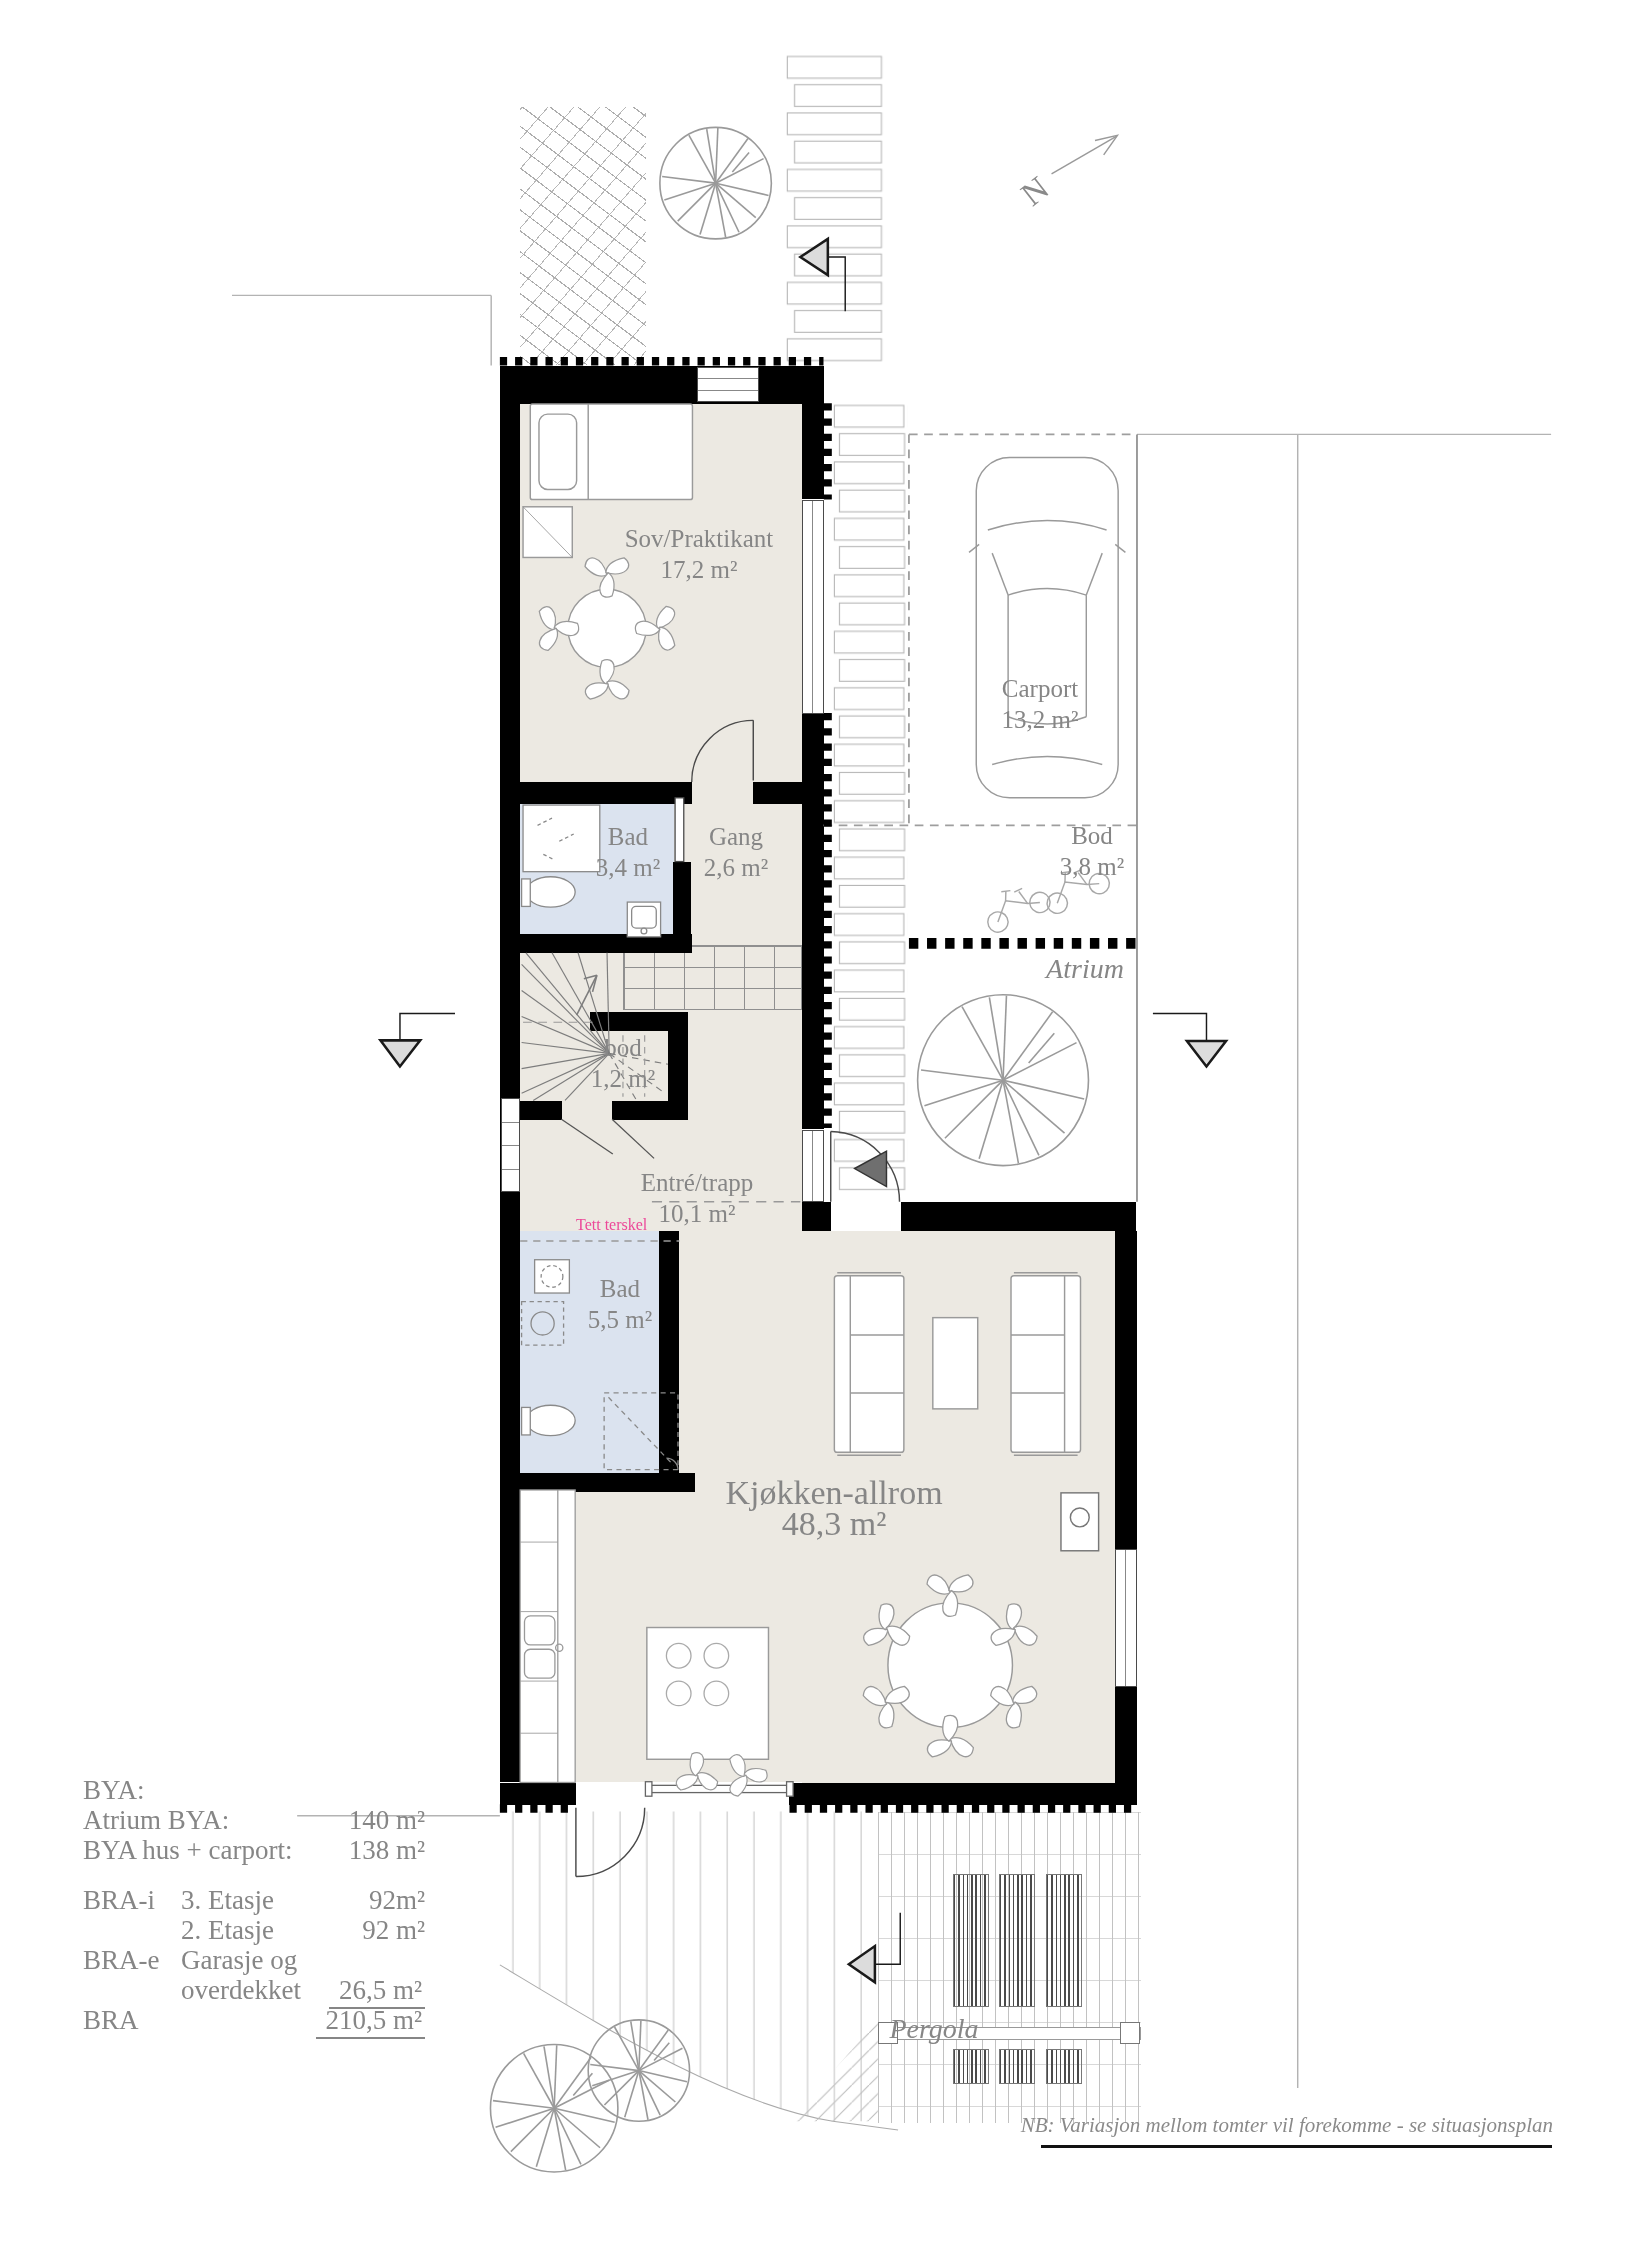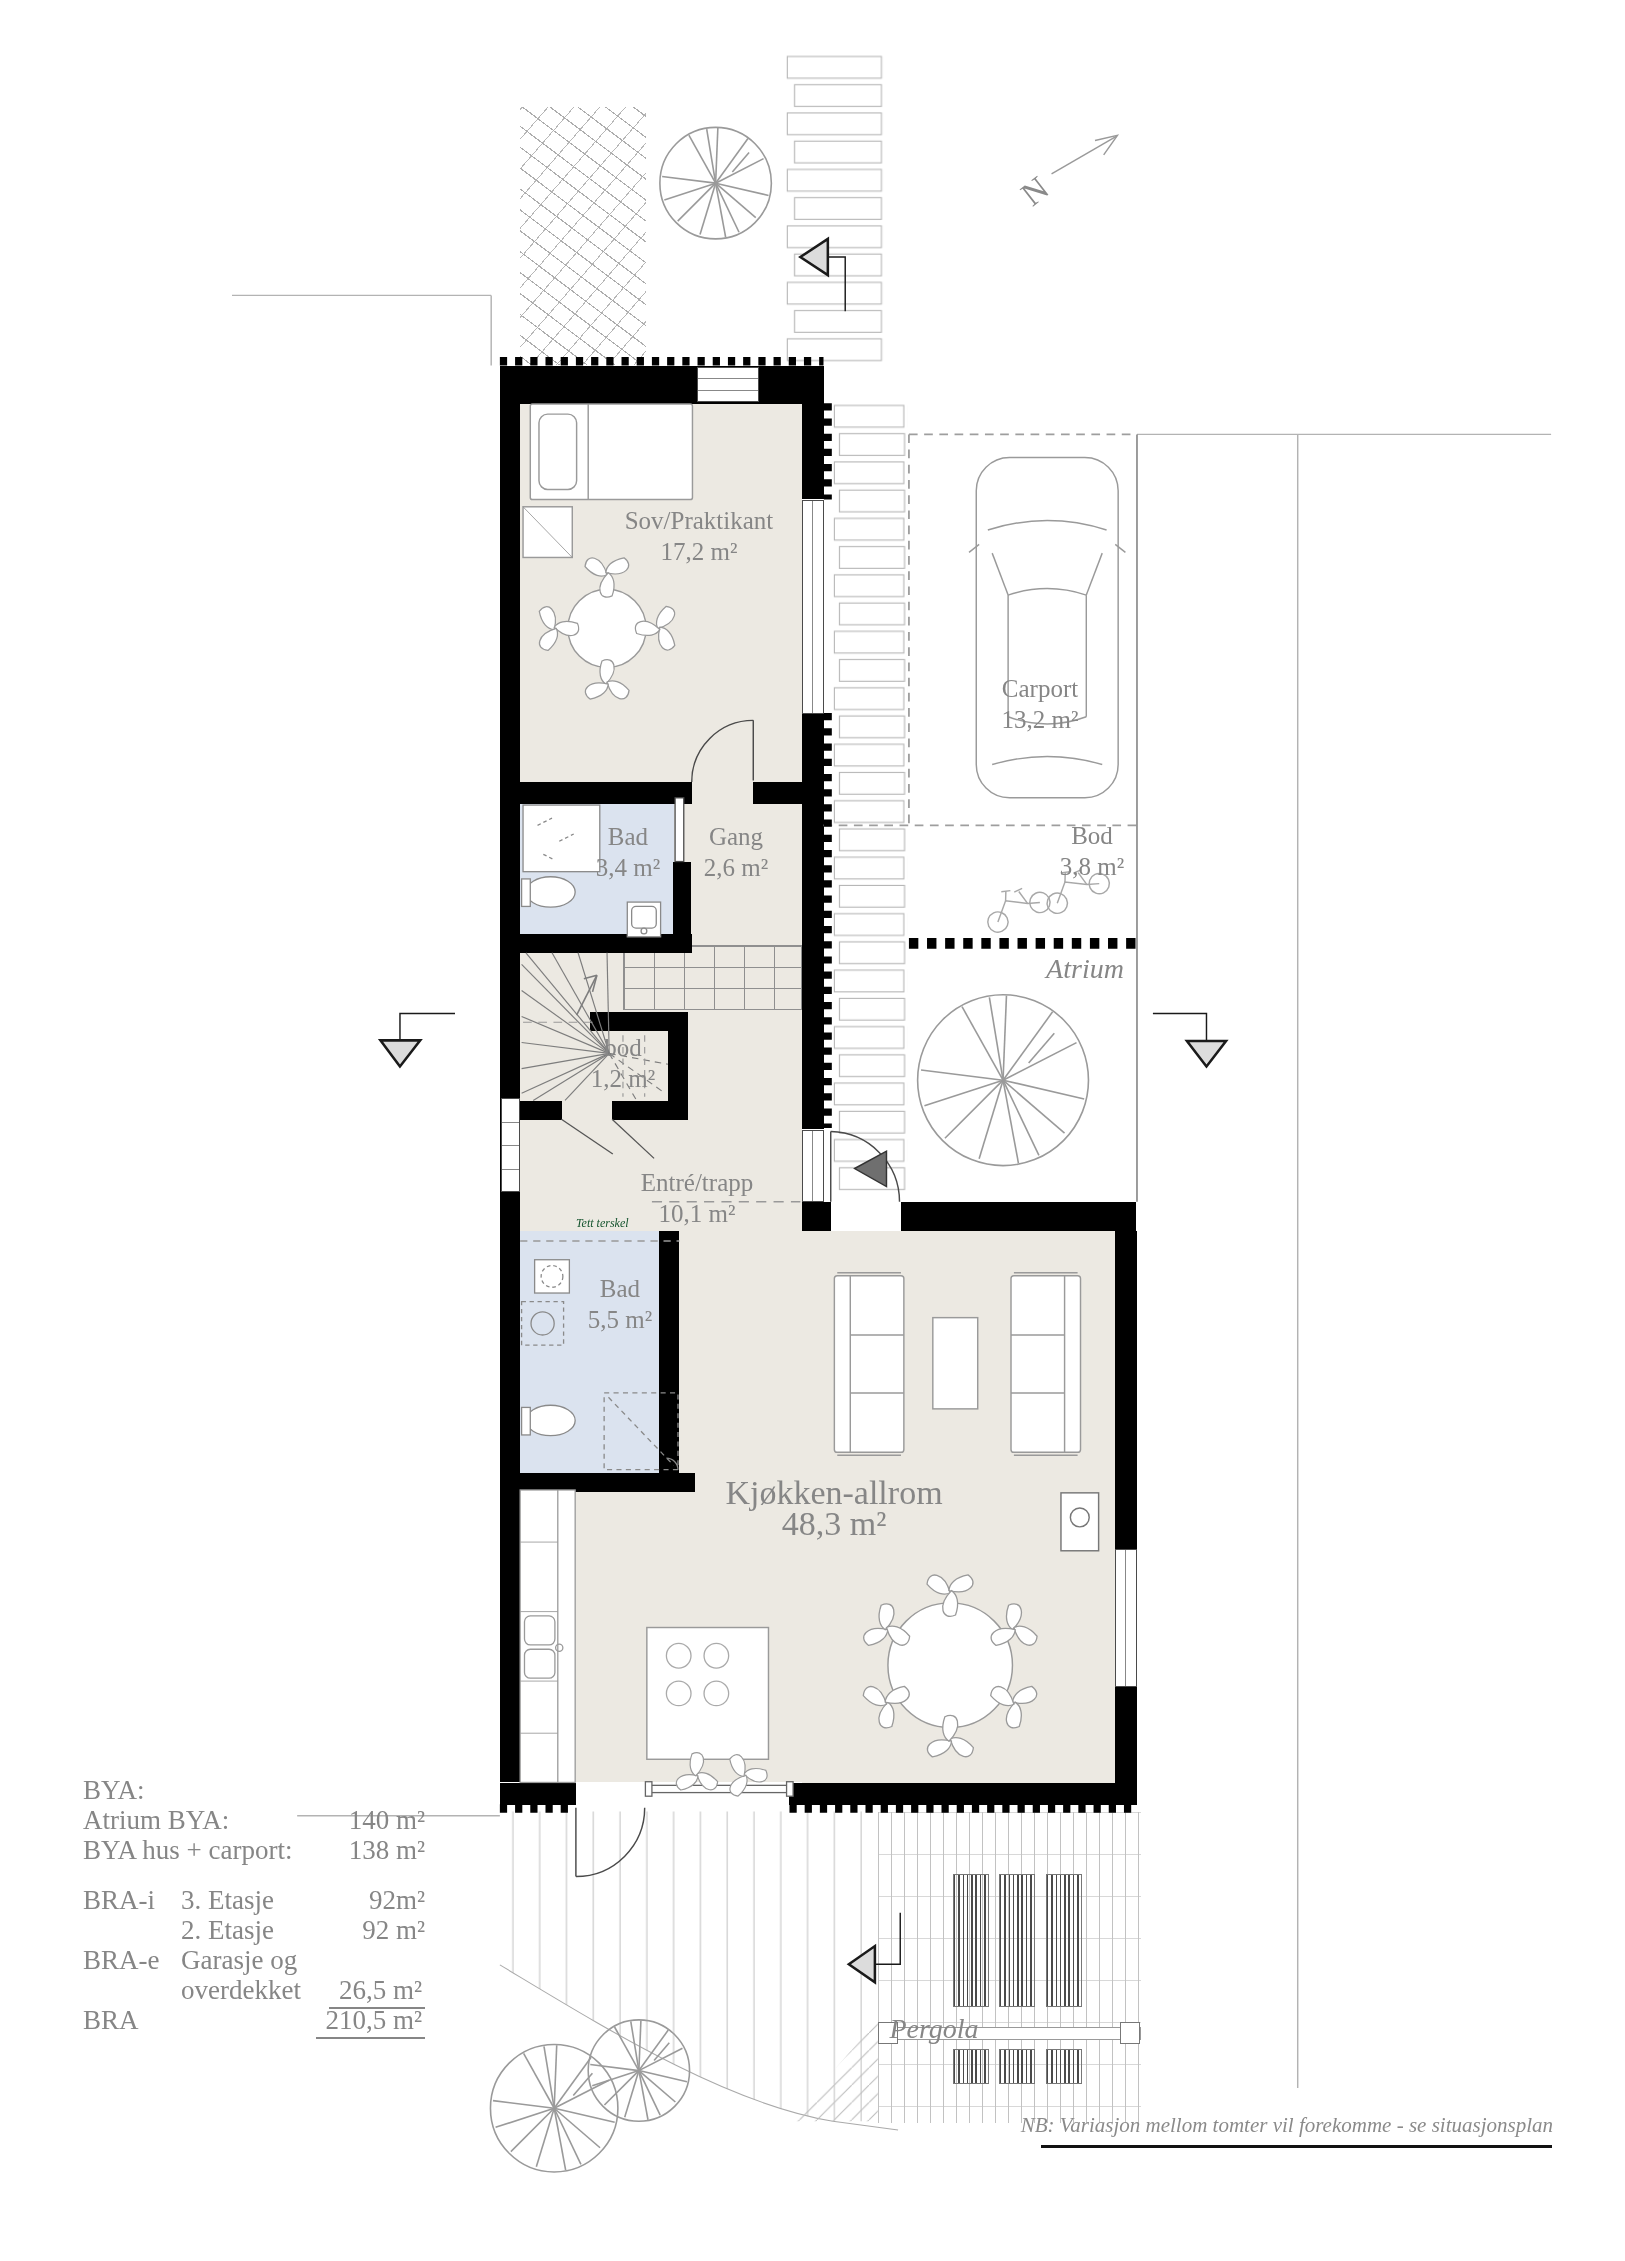--- a/index.html
+++ b/index.html
@@ -6,21 +6,21 @@
   #plan{position:relative;width:1626px;height:2261px;background:#fff;overflow:hidden;
         font-family:"Liberation Serif",serif}
   .wall{position:absolute;background:#000}
   .floor{position:absolute;background:#ece9e2}
   .wet{position:absolute;background:#dbe3ef}
   .win{position:absolute;background:#fff;border:1.4px solid #4a4a4a;box-sizing:border-box}
   .rlabel{position:absolute;transform:translateX(-50%);text-align:center;color:#868686;
           font-size:25px;line-height:31px;white-space:nowrap}
   .rlabel.big{font-size:34px}
   .rlabel.italic{font-style:italic;font-size:28px}
-  .tett{position:absolute;font-style:italic;font-size:12px;color:#14532d;white-space:nowrap}
+  .tett{position:absolute;font-size:16px;color:#ec4899;white-space:nowrap}
   .note{position:absolute;right:73px;top:2113px;font-style:italic;font-size:21px;color:#8a8a8a;white-space:nowrap}
   .bline{position:absolute;background:#111}
   .gravel{position:absolute;left:520px;top:107px;width:126px;height:258px;opacity:.85;
     background:
       repeating-linear-gradient(37deg, transparent 0 6.5px, #9f9f9f 6.5px 7.6px, transparent 7.6px 16.7px),
       repeating-linear-gradient(-49deg, transparent 0 8.7px, #ababab 8.7px 9.6px, transparent 9.6px 19.5px);}
   .stairgrid{position:absolute;left:623px;top:945px;width:179px;height:65px;box-sizing:border-box;
     border:1.1px solid #8f8f8f;
     background:
       repeating-linear-gradient(90deg,#8f8f8f 0 1.1px,transparent 1.1px 30px),
@@ -355,21 +355,21 @@
       <polygon points="1172,2713 1208,2688 1208,2738"></polygon>
     </g>
 
     <g>
       <path d="M1452,240 L1542,188" stroke="#9a9a9a" stroke-width="2" fill="none"></path>
       <path d="M1512,194 L1543,187 L1524,214" stroke="#9a9a9a" stroke-width="2" fill="none"></path>
       <text x="1410" y="282" transform="rotate(-38 1424 262)" font-size="46" fill="#8a8a8a" font-family="Liberation Serif, serif">N</text>
     </g>
   </svg>
 
-  <div class="rlabel" style="left:699px;top:505px">
+  <div class="rlabel" style="left:699px;top:523px">
     <div>Sov/Praktikant</div>
     <div>17,2 m²</div>
   </div>
   <div class="rlabel" style="left:628px;top:821px">
     <div>Bad</div>
     <div>3,4 m²</div>
   </div>
   <div class="rlabel" style="left:736px;top:821px">
     <div>Gang</div>
     <div>2,6 m²</div>

